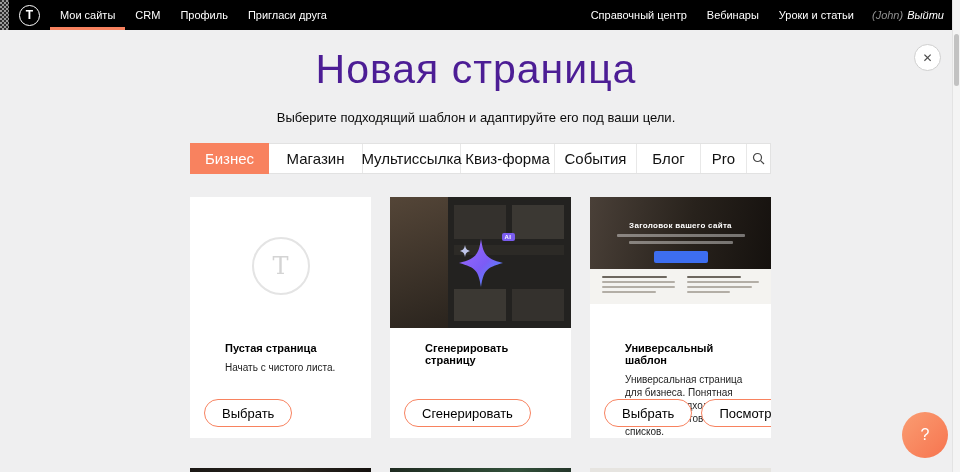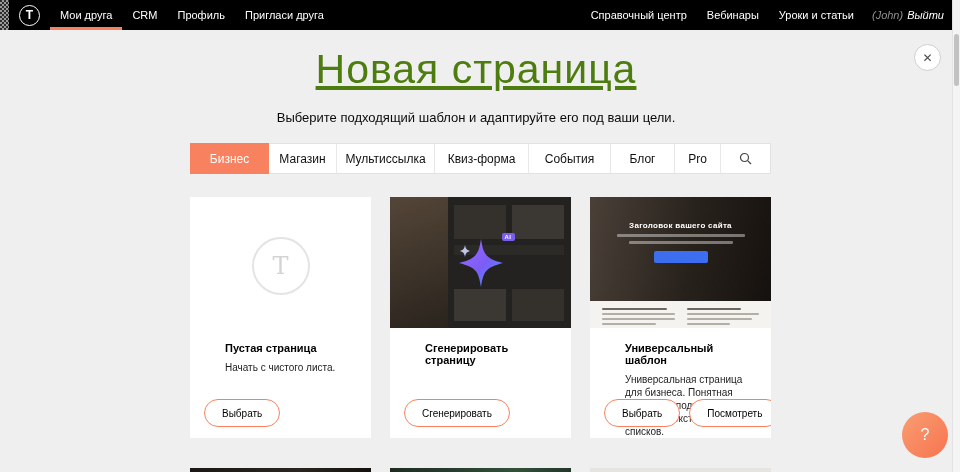--- a/index.html
+++ b/index.html
@@ -20,45 +20,45 @@
   .nav-right { margin-left:auto; display:flex; align-items:stretch; }
   .userbox { display:flex; align-items:center; font-size:11px; padding:0 8px; white-space:nowrap;font-style:italic; }
   .user { color:#8f8f8f; margin-right:4px; }
   .logout { color:#fff; cursor:pointer; }
 
   
   .close-btn { position:absolute; top:44px; right:19px; width:27px; height:27px; border-radius:50%;
                background:#fff; border:1px solid #cfcfcf; color:#4a4a4a; font-size:12px;
                display:flex; align-items:center; justify-content:center; cursor:pointer; z-index:4; }
   .page-title { position:absolute; top:46px; left:0; width:952px; text-align:center;
-                font-size:41px; font-weight:200; color:#4d7c0f; letter-spacing:1px;text-decoration:underline; }
+                font-size:41px; font-weight:200; color:#4c1d95; letter-spacing:1px; }
   .page-subtitle { position:absolute; top:110px; left:0; width:952px; text-align:center;
                    font-size:13px; color:#0a0a0a; }
 
   
   .tabs { position:absolute; top:143px; left:190px; width:581px; height:31px; display:flex;
           background:#fff; border:1px solid #e2e2e2; }
-  .tab { display:flex; align-items:center; justify-content:center; font-size:12px; color:#111;
+  .tab { display:flex; align-items:center; justify-content:center; font-size:15px; color:#111;
          border-right:1px solid #e8e8e8; cursor:pointer; height:100%; }
   .tab:last-child { border-right:none; flex:1; }
   .tab.active { background:#f8825f; color:#fff; border-right:none; margin:-1px 0 -1px -1px;
                 height:calc(100% + 2px); }
-  .t1{width:79px;} .t2{width:68px;} .t3{width:98px;} .t4{width:94px;}
+  .t1{width:79px;} .t2{width:94px;} .t3{width:98px;} .t4{width:94px;}
   .t5{width:82px;} .t6{width:64px;} .t7{width:46px;}
 
   
   .cards { position:absolute; top:197px; left:190px; width:581px; display:flex; gap:19px; }
   .card { position:relative; width:181px; height:241px; background:#fff; overflow:hidden; }
   .card-media { height:131px; position:relative; overflow:hidden; }
   .card-body { padding:14px 19px 0;margin-left:16px; }
   .card-title { font-size:11px; font-weight:bold; color:#000; margin-bottom:7px; }
   .card-desc { font-size:10px; line-height:13px; color:#1c1c1c; }
   .card-actions { position:absolute; left:14px; bottom:11px; display:flex; gap:9px; }
   .btn { height:28px; padding:0 17px; border:1px solid #f8825f; border-radius:15px; background:#fff;
-         font-size:10px; color:#000; display:flex; align-items:center; cursor:pointer;
+         font-size:13px; color:#000; display:flex; align-items:center; cursor:pointer;
          font-family:"Liberation Sans", sans-serif; white-space:nowrap; }
 
   
   .blank-circle { width:58px; height:58px; border:2px solid #e4e4e4; border-radius:50%;
                   margin:40px auto 0; display:flex; align-items:center; justify-content:center; }
   .tilda-mark { font-size:24px; color:#d4d4d4; font-family:"DejaVu Serif", serif; }
 
   
   .ai-media { background:#232220; }
   .ai-block { position:absolute; background:#34312d; }
@@ -67,21 +67,21 @@
   .ai-block.b2 { left:64px; top:8px; width:52px; height:34px; }
   .ai-block.b3 { left:122px; top:8px; width:52px; height:34px; background:#3b3833; }
   .ai-block.b4 { left:64px; top:48px; width:110px; height:10px; background:#2c2a26; }
   .ai-block.b5 { left:64px; top:92px; width:52px; height:32px; background:#3b3833; }
   .ai-block.b6 { left:122px; top:92px; width:52px; height:32px; }
   .ai-star-wrap { position:absolute; left:50%; top:50%; transform:translate(-50%,-50%); width:56px; height:56px; }
   .ai-badge { position:absolute; top:-2px; right:-6px; background:#7a5cf0; color:#fff; font-size:6px;
               font-weight:bold; border-radius:2px; padding:1px 3px; letter-spacing:.5px; }
 
   
-  .hero { height:104px; background:linear-gradient(100deg,#4a4038 0%,#28221c 55%,#15110e 100%);
+  .hero { height:72px; background:linear-gradient(100deg,#4a4038 0%,#28221c 55%,#15110e 100%);
           text-align:center; color:#fff; }
   .hero-heading { padding-top:24px; font-size:8px; font-weight:bold; letter-spacing:.3px; }
   .hero-line { height:3px; background:rgba(255,255,255,.4); margin:4px auto 0; border-radius:1px; }
   .hl1 { width:128px; } .hl2 { width:104px; }
   .hero-btn { width:54px; height:12px; border-radius:2px; background:#3d6ef0; margin:7px auto 0; cursor:pointer; }
   .lower { height:35px; background:#f4f3f0; display:flex; gap:12px; padding:7px 12px; }
   .lcol { flex:1; }
   .bar { height:2px; background:#b3aea6; margin-bottom:3px; border-radius:1px; }
   .bar.dark { background:#6d675f; }
   .w90{width:90%;} .w100{width:100%;} .w75{width:75%;} .w60{width:60%;}
@@ -104,21 +104,21 @@
 </style>
 </head>
 <body>
 
 <div class="topbar">
   <div class="texture"></div>
   <div class="logo">
     <span>T</span>
   </div>
   <div class="nav">
-    <span class="nav-item active">Мои друга</span>
+    <span class="nav-item active">Мои сайты</span>
     <span class="nav-item">CRM</span>
     <span class="nav-item">Профиль</span>
     <span class="nav-item">Пригласи друга</span>
   </div>
   <div class="nav nav-right">
     <span class="nav-item">Справочный центр</span>
     <span class="nav-item">Вебинары</span>
     <span class="nav-item">Уроки и статьи</span>
     <span class="userbox">
       <span class="user">(John)</span>

